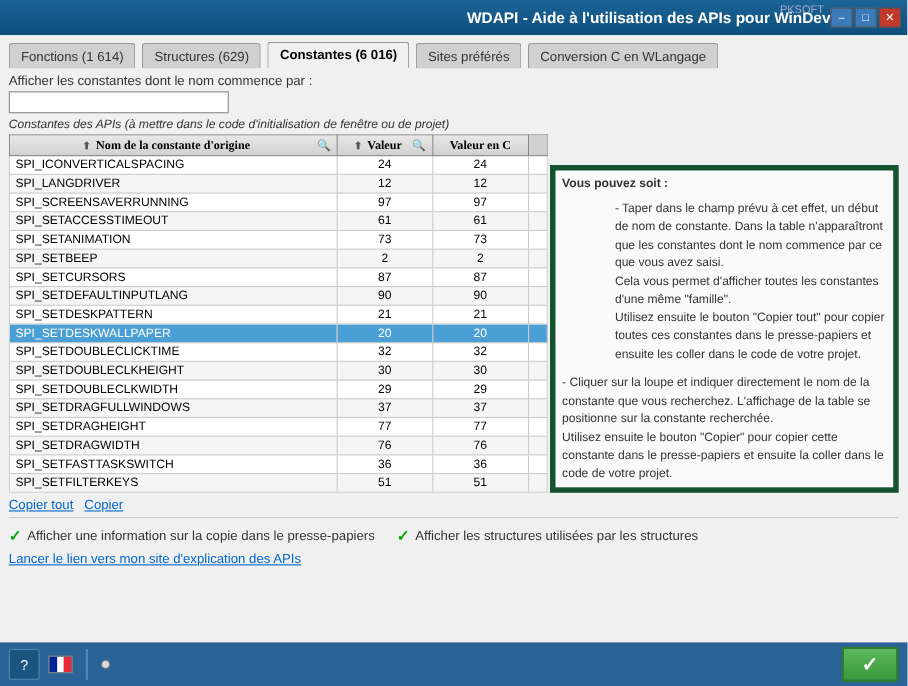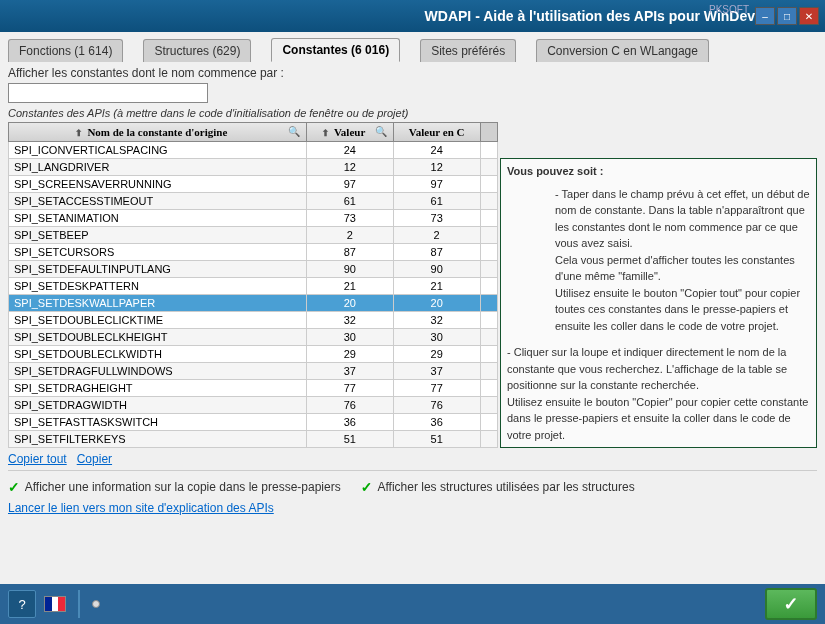--- a/index.html
+++ b/index.html
@@ -60,21 +60,21 @@
     
     .content {
       background: #f0f0f0;
       padding: 6px 8px;
     }
 
     
     .tabs {
       display: flex;
       align-items: flex-end;
-      gap: 20px;
+      gap: 6px;
       margin-bottom: 4px;
     }
     .tab {
       padding: 4px 10px;
       background: #d0d0d0;
       border: 1px solid #999;
       border-bottom: none;
       cursor: pointer;
       font-size: 12px;
       color: #333;
@@ -172,21 +172,21 @@
       position: relative;
     }
 
     
     .help-panel {
       flex: 1;
       font-size: 11px;
       color: #333;
       line-height: 1.5;
       padding: 4px 6px;
-      border: 1px solid #14532d;
+      border: 5px solid #14532d;
       background: #fafafa;
     }
 
     
     .copy-area {
       display: flex;
       gap: 10px;
       margin-top: 4px;
       padding-right: 6px;
     }

